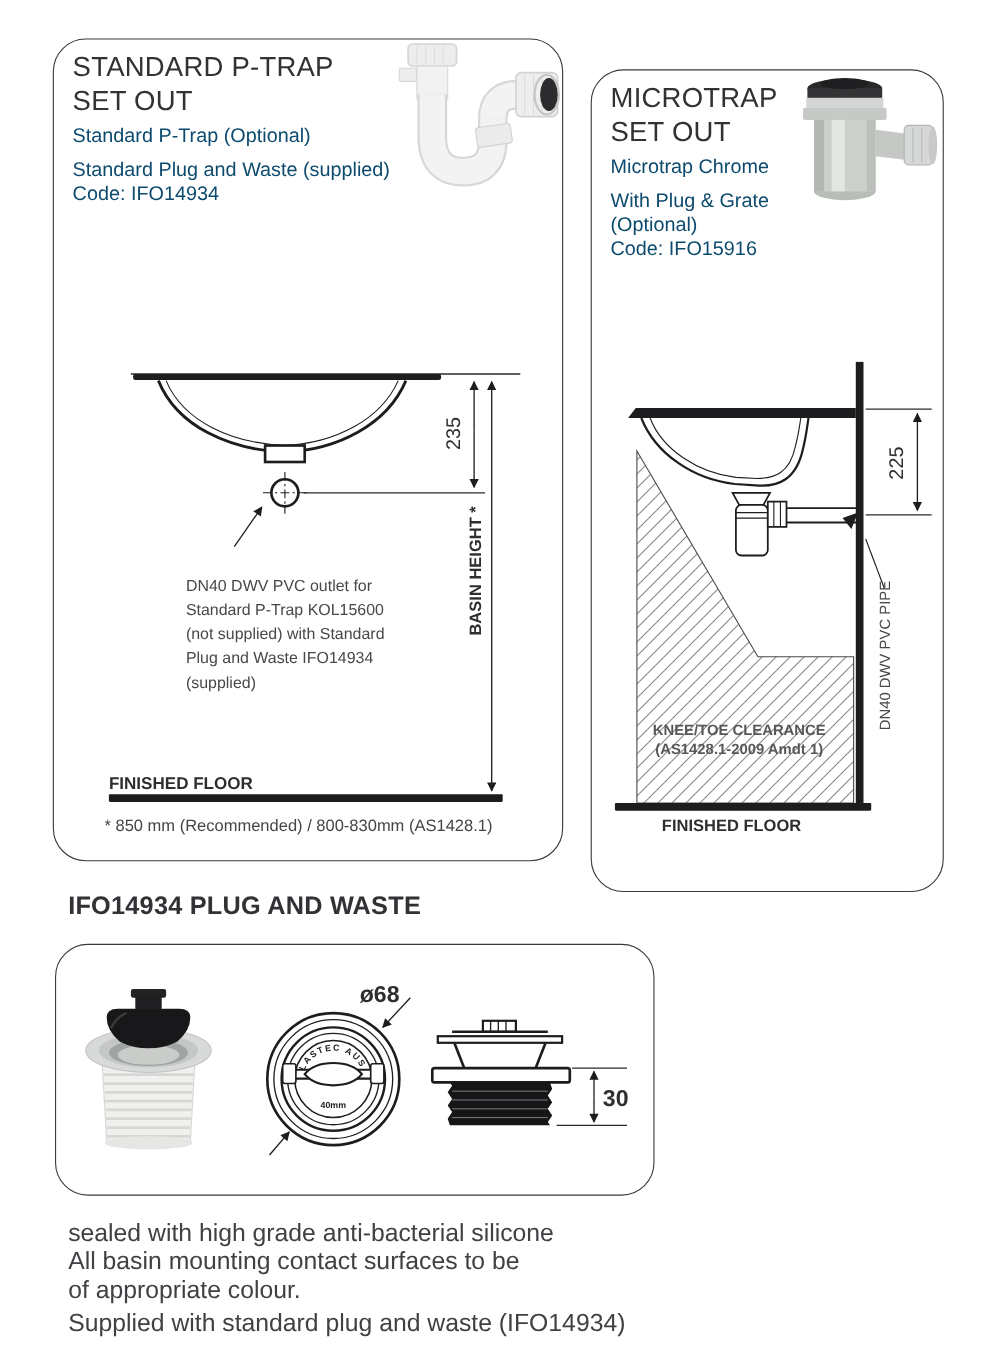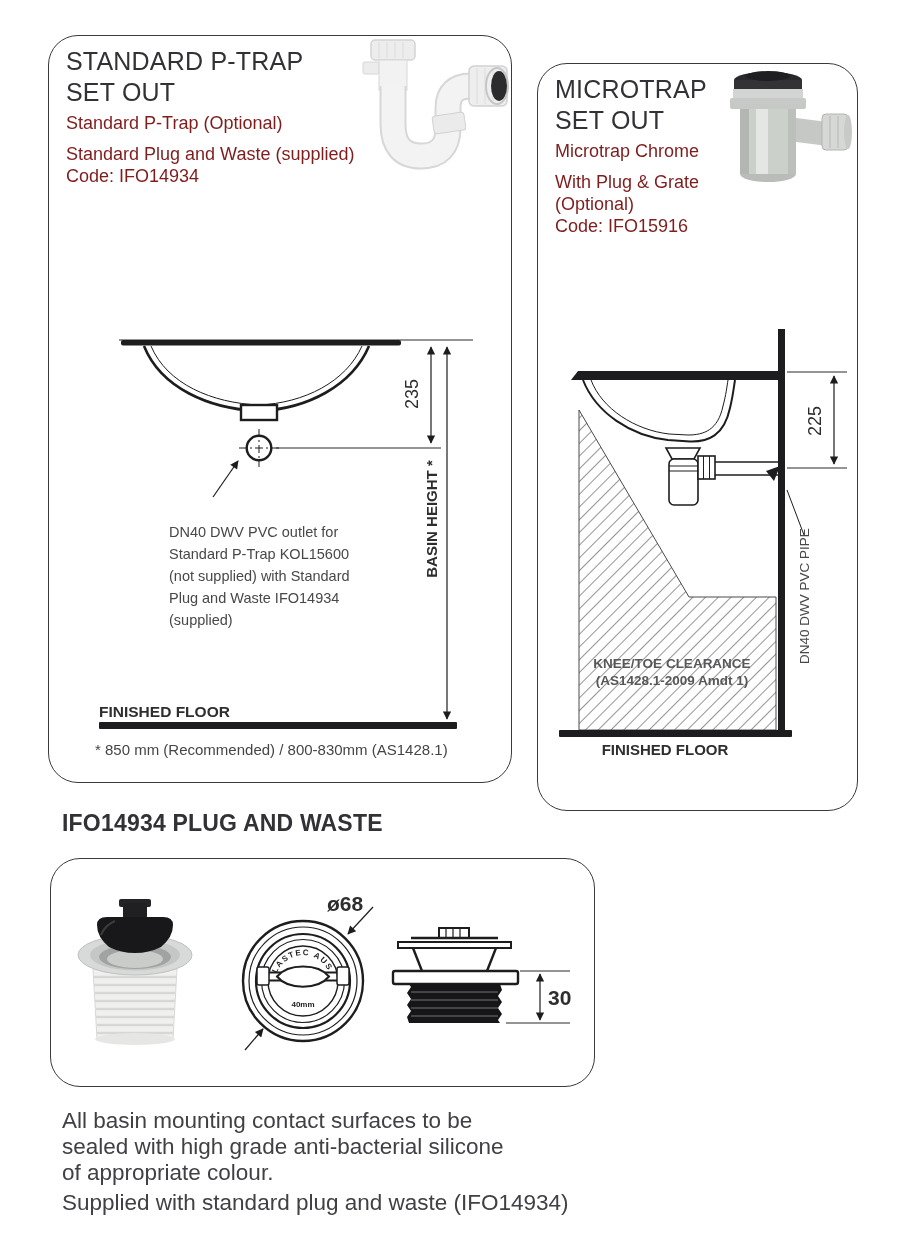--- a/index.html
+++ b/index.html
@@ -1,21 +1,21 @@
 <!DOCTYPE html>
 <html><head>
 <meta charset="utf-8">
 <style>
   html,body{margin:0;padding:0;background:#ffffff;}
   .page{position:relative;width:902px;height:1247px;background:#ffffff;
         font-family:"Liberation Sans", sans-serif;color:#3b3b3e;overflow:hidden;}
   .panel{position:absolute;border:1.6px solid #3a3a3c;border-radius:30px;background:#fff;}
   .panel-title{position:absolute;font-size:25px;font-weight:normal;color:#323236;line-height:31px;letter-spacing:.2px;}
   .panel-title span{display:block;}
-  .body-text{position:absolute;font-size:18px;color:#7f1d1d;line-height:22px;}
+  .body-text{position:absolute;font-size:18px;color:#0c4a6e;line-height:22px;}
   .item{margin-bottom:9px;}
   .heading{position:absolute;font-size:23px;font-weight:bold;color:#323236;letter-spacing:.2px;}
   .note-para{position:absolute;font-size:22.5px;color:#414145;line-height:26px;}
   .note-para div{white-space:nowrap;}
   svg{position:absolute;overflow:visible;}
   svg text{font-family:"Liberation Sans", sans-serif;}
 </style>
 </head>
 <body>
 
@@ -252,21 +252,21 @@
         <line x1="469" y1="112" x2="519" y2="112" stroke="#2a2a2c" stroke-width="1.1"></line>
         <line x1="455" y1="164" x2="519" y2="164" stroke="#2a2a2c" stroke-width="1.1"></line>
         <line x1="489" y1="138" x2="489" y2="115" stroke="#1d1d1f" stroke-width="1.2" marker-end="url(#ahB)"></line>
         <line x1="489" y1="138" x2="489" y2="161" stroke="#1d1d1f" stroke-width="1.2" marker-end="url(#ahB)"></line>
         <text x="497" y="146" font-size="21" font-weight="bold" fill="#2e2e30">30</text>
       </g>
     </svg>
   </div>
 
   <div class="note-para" style="left:62px;top:1108px;">
+    <div>sealed with high grade anti-bacterial silicone</div>
     <div>All basin mounting contact surfaces to be</div>
-    <div>sealed with high grade anti-bacterial silicone</div>
     <div>of appropriate colour.</div>
   </div>
   <div class="note-para" style="left:62px;top:1190px;">
     <div>Supplied with standard plug and waste (IFO14934)</div>
   </div>
 
 </div>
 
 </body></html>

